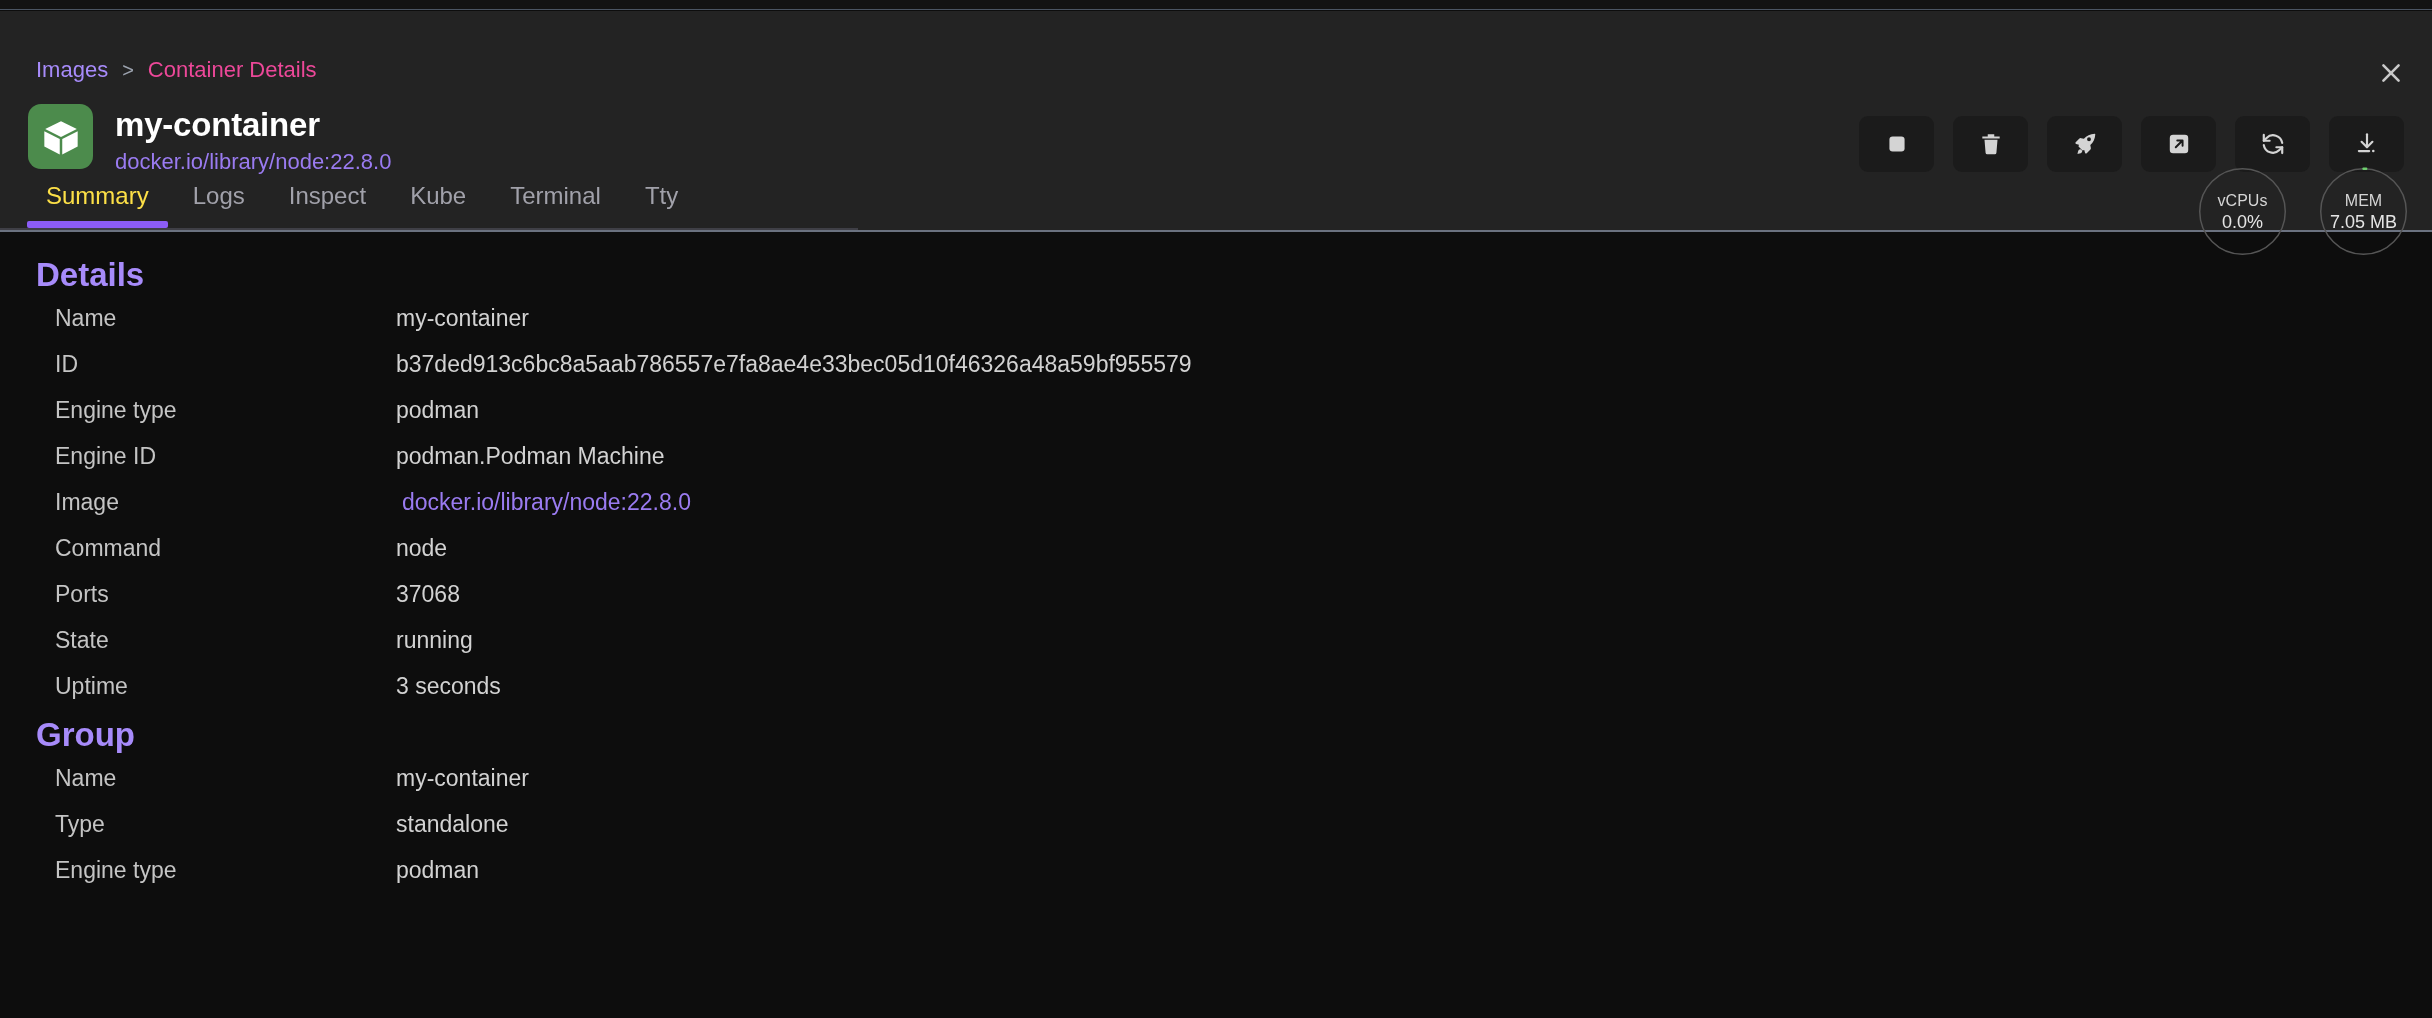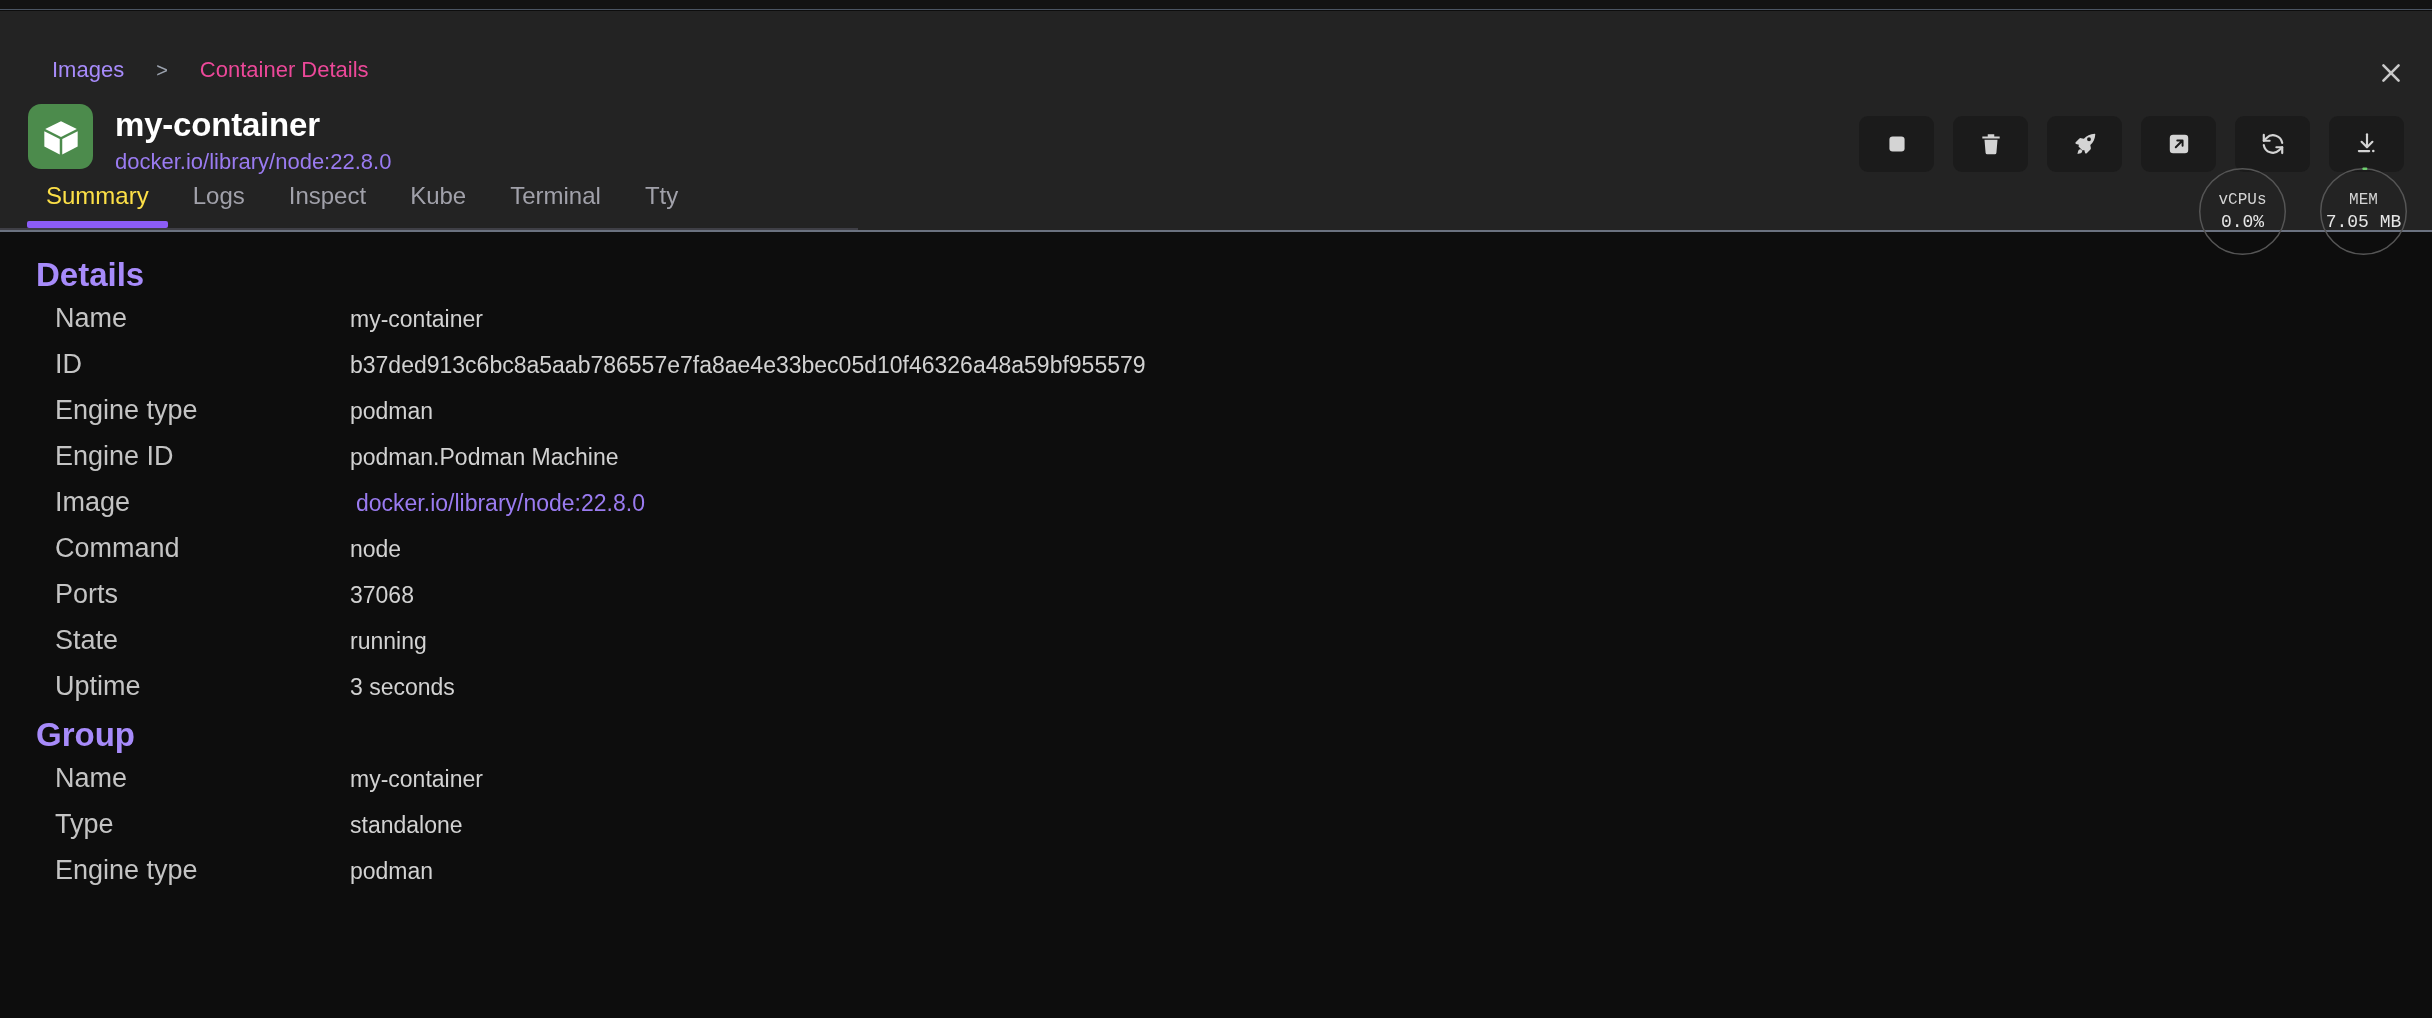--- a/index.html
+++ b/index.html
@@ -35,24 +35,24 @@
     width: 2432px;
     height: 221px;
     background: #232323;
     border-bottom: 2px solid #6b7280;
   }
 
   
   .breadcrumb {
     position: absolute;
     top: 46px;
-    left: 52px;
+    left: 36px;
     display: flex;
     align-items: center;
-    gap: 32px;
+    gap: 14px;
     font-size: 22px;
     line-height: 26px;
   }
   .breadcrumb-link {
     color: #a78bfa;
     cursor: pointer;
     white-space: nowrap;
   }
   .breadcrumb-sep {
     color: #9ca3af;
@@ -176,21 +176,20 @@
     right: 22px;
     top: 165px;
     display: flex;
     gap: 28px;
     z-index: 5;
   }
   .gauge {
     position: relative;
     width: 93px;
     height: 93px;
-    font-family: Liberation Mono, monospace;
   }
   .gauge svg {
     position: absolute;
     inset: 0;
   }
   .gauge-text {
     position: absolute;
     inset: 0;
     display: flex;
     flex-direction: column;
@@ -230,24 +229,24 @@
   .section-details { margin-top: 25px; }
   .section-group   { }
 
   .rows { margin-top: 14px; }
   .row {
     display: flex;
     align-items: baseline;
     height: 46px;
   }
   .row-label {
-    width: 350px;
+    width: 396px;
     padding-left: 55px;
     color: #c4c4c4;
-    font-size: 27px;
+    font-size: 23px;
     line-height: 27px;
     white-space: nowrap;
   }
   .row-value {
     color: #d2d2d2;
     font-size: 23px;
     line-height: 27px;
     white-space: nowrap;
   }
   .row-value.link {

